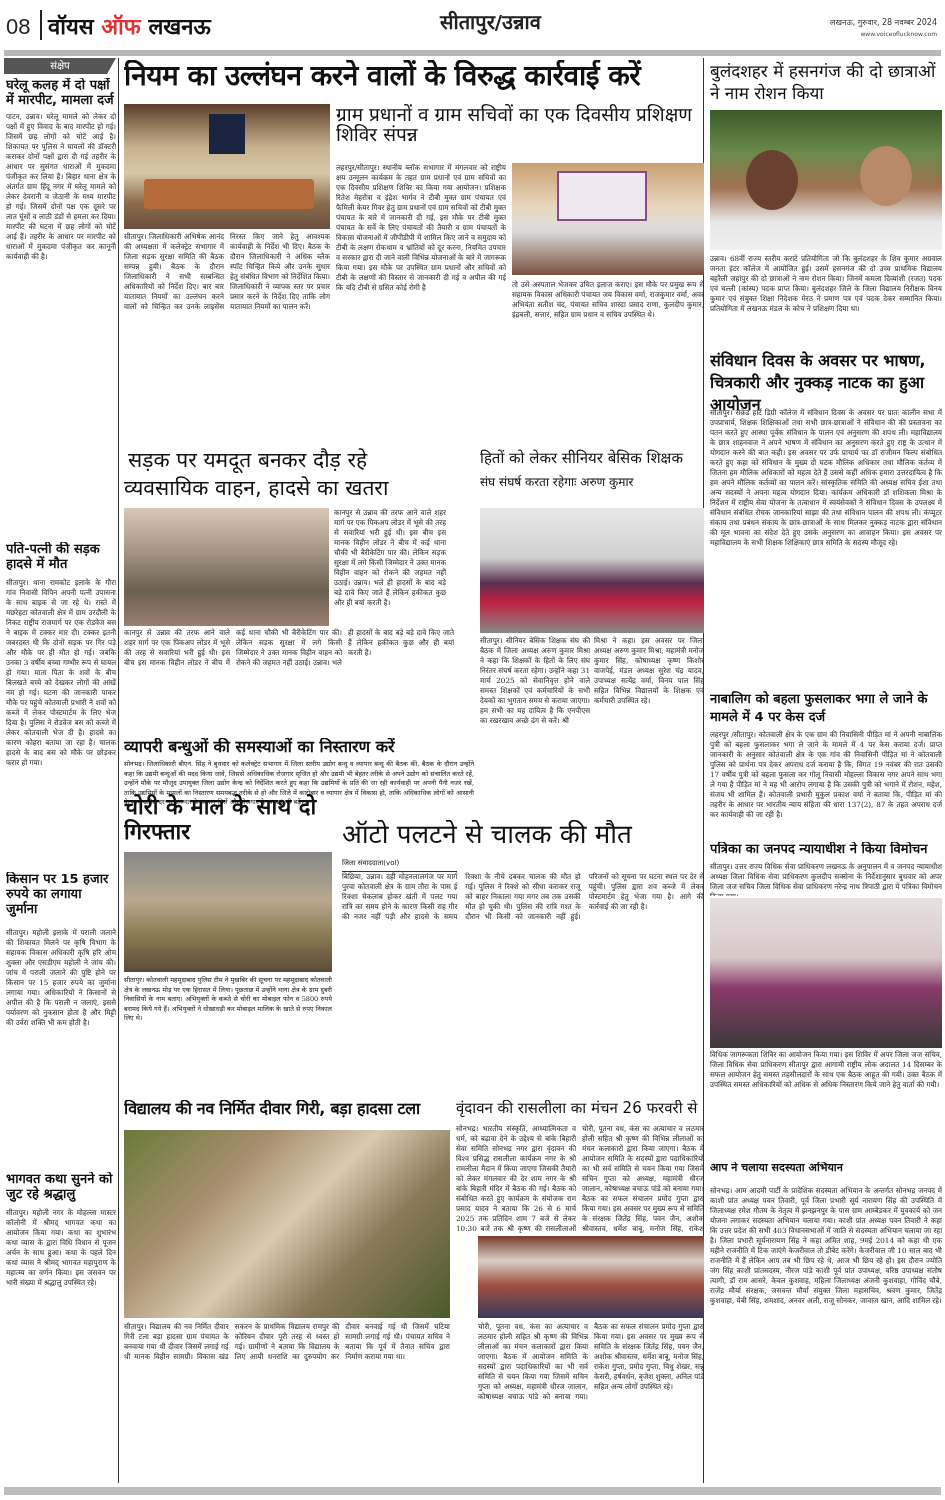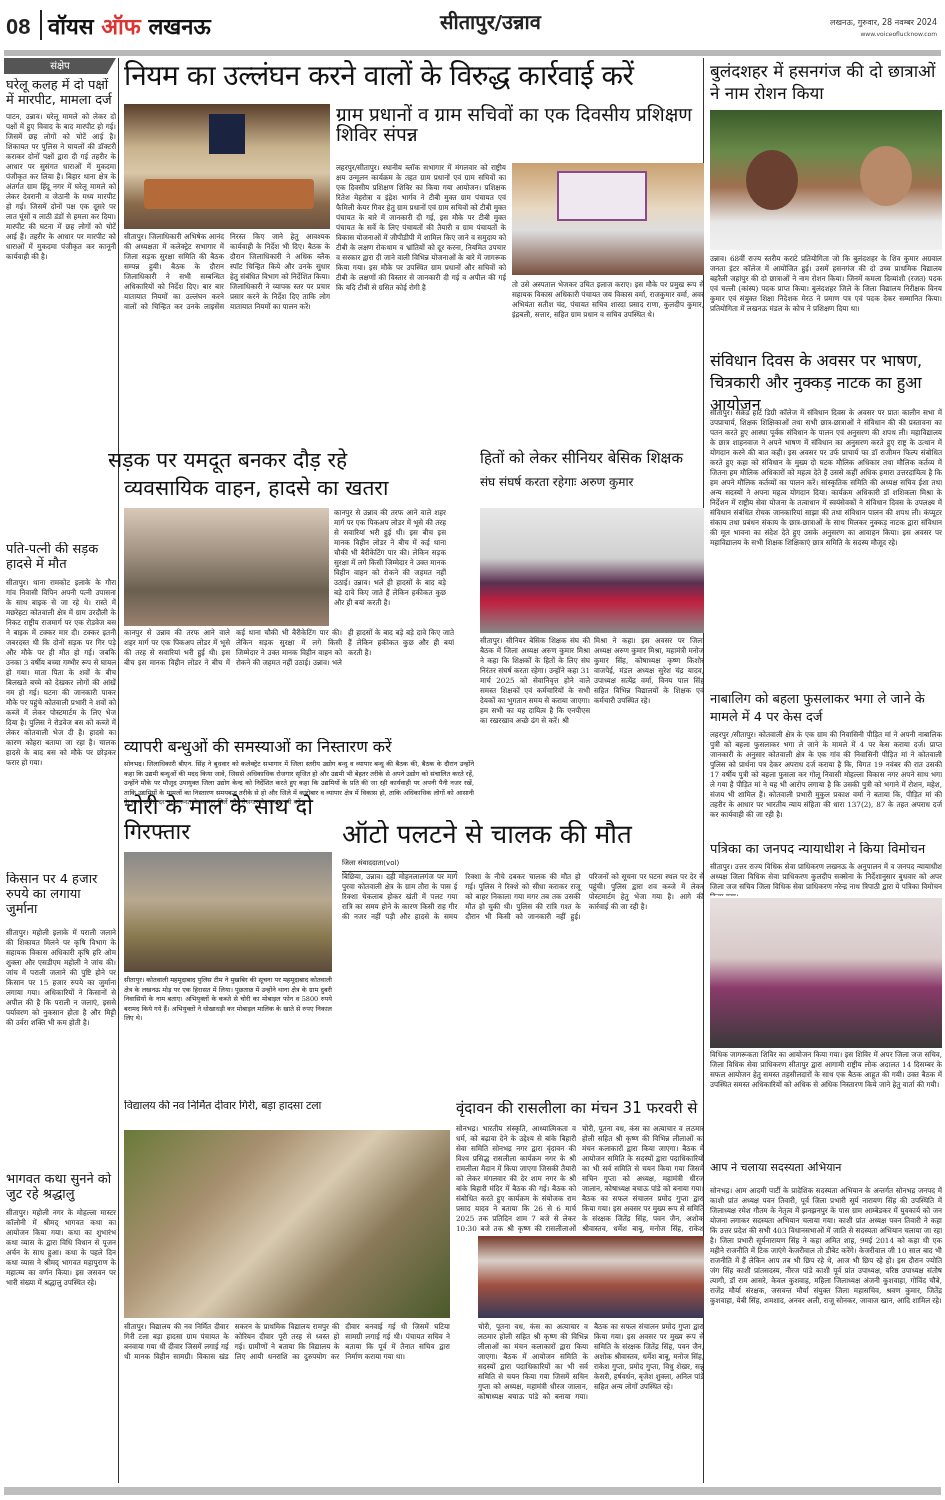--- a/index.html
+++ b/index.html
@@ -1,29 +1,29 @@
 <!DOCTYPE html>
 <html><head>
 <meta charset="utf-8">
 <style>
 *{box-sizing:border-box;margin:0;padding:0}
 body{width:945px;height:1500px;background:#fff;font-family:"DejaVu Sans",sans-serif;color:#111;position:relative;overflow:hidden}
 .abs{position:absolute}
 .masthead{left:0;top:0;width:945px;height:46px}
-.pno{left:6px;top:14px;font-size:22px;font-weight:bold;color:#222;font-family:"Liberation Sans",sans-serif}
+.pno{left:6px;top:14px;font-size:22px;font-weight:normal;color:#222;font-family:"Liberation Sans",sans-serif}
 .brand{left:40px;top:10px;font-size:22px;font-weight:bold;color:#111;border-left:2px solid #222;padding-left:6px}
 .brand .mid{color:#d33}
 .section{left:440px;top:8px;font-size:20px;font-weight:bold;color:#222}
 .dateline{right:8px;top:16px;font-size:8px;color:#333}
 .site{right:8px;top:30px;font-size:6px;color:#444}
 .topbar{left:4px;top:50px;width:937px;height:6px;background:#b8b8b8}
 .bottombar{left:4px;top:1487px;width:937px;height:8px;background:#bdbdbd}
 .vline{background:#333;width:1px}
 .txt{font-size:7.2px;line-height:10px;color:#222;text-align:justify;overflow:hidden;font-family:"DejaVu Serif",serif}
-.h1{font-weight:normal;color:#111;line-height:1.15;overflow:hidden}
+.h1{font-weight:bold;color:#111;line-height:1.15;overflow:hidden}
 .thin{font-weight:normal}
 .photo{background:#888;overflow:hidden}
 .sankshep{left:4px;top:58px;width:112px;height:16px;background:#555;color:#fff;font-size:10px;text-align:center;line-height:16px;clip-path:polygon(0 0,100% 0,92% 100%,0 100%)}
 </style>
 </head>
 <body>
 
 <div class="abs masthead">
   <div class="abs pno">08</div>
   <div class="abs brand">
@@ -38,39 +38,39 @@
 <div class="abs topbar"></div>
 
 <div class="abs vline" style="left:118px;top:58px;height:1425px"></div>
 <div class="abs vline" style="left:703px;top:58px;height:1425px"></div>
 
 <div class="abs sankshep">संक्षेप</div>
 <div class="abs h1" style="left:6px;top:78px;width:110px;font-size:13px">घरेलू कलह में दो पक्षों में मारपीट, मामला दर्ज</div>
 <div class="abs txt" style="left:6px;top:112px;width:110px;height:404px">पाटन, उन्नाव। घरेलू मामले को लेकर दो पक्षों में हुए विवाद के बाद मारपीट हो गई। जिसमें छह लोगों को चोटें आई है। शिकायत पर पुलिस ने घायलों की डॉक्टरी कराकर दोनों पक्षों द्वारा दी गई तहरीर के आधार पर सुसंगत धाराओं में मुकदमा पंजीकृत कर लिया है। बिहार थाना क्षेत्र के अंतर्गत ग्राम हिंदू नगर में घरेलू मामले को लेकर देवरानी व जेठानी के मध्य मारपीट हो गई। जिसमें दोनों पक्ष एक दूसरे पर लात घूंसों व लाठी डंडों से हमला कर दिया। मारपीट की घटना में छह लोगों को चोटें आई हैं। तहरीर के आधार पर मारपीट को धाराओं में मुकदमा पंजीकृत कर कानूनी कार्यवाही की है।</div>
 <div class="abs h1" style="left:6px;top:542px;width:110px;font-size:13px">पति-पत्नी की सड़क हादसे में मौत</div>
 <div class="abs txt" style="left:6px;top:578px;width:110px;height:292px">सीतापुर। थाना रामकोट इलाके के गौरा गांव निवासी विपिन अपनी पत्नी उपासना के साथ बाइक से जा रहे थे। रास्ते में मछरेहटा कोतवाली क्षेत्र में ग्राम उरदौली के निकट राष्ट्रीय राजमार्ग पर एक रोडवेज बस ने बाइक में टक्कर मार दी। टक्कर इतनी जबरदस्त थी कि दोनों सड़क पर गिर पड़े और मौके पर ही मौत हो गई। जबकि उनका 3 वर्षीय बच्चा गम्भीर रूप से घायल हो गया। माता पिता के शवों के बीच बिलखते बच्चे को देखकर लोगों की आंखें नम हो गई। घटना की जानकारी पाकर मौके पर पहुंचे कोतवाली प्रभारी ने शवों को कब्जे में लेकर पोस्टमार्टम के लिए भेज दिया है। पुलिस ने रोडवेज बस को कब्जे में लेकर कोतवाली भेज दी है। हादसे का कारण कोहरा बताया जा रहा है। चालक हादसे के बाद बस को मौके पर छोड़कर फरार हो गया।</div>
-<div class="abs h1" style="left:6px;top:872px;width:110px;font-size:13px">किसान पर 4 हजार रुपये का लगाया जुर्माना</div>
+<div class="abs h1" style="left:6px;top:872px;width:110px;font-size:13px">किसान पर 15 हजार रुपये का लगाया जुर्माना</div>
 <div class="abs txt" style="left:6px;top:928px;width:110px;height:240px">सीतापुर। महोली इलाके में पराली जलाने की शिकायत मिलने पर कृषि विभाग के सहायक विकास अधिकारी कृषि हरि ओम शुक्ला और एसडीएम महोली ने जांच की। जांच में पराली जलाने की पुष्टि होने पर किसान पर 15 हजार रुपये का जुर्माना लगाया गया। अधिकारियों ने किसानों से अपील की है कि पराली न जलाएं, इससे पर्यावरण को नुकसान होता है और मिट्टी की उर्वरा शक्ति भी कम होती है।</div>
 <div class="abs h1" style="left:6px;top:1172px;width:110px;font-size:13px">भागवत कथा सुनने को जुट रहे श्रद्धालु</div>
 <div class="abs txt" style="left:6px;top:1208px;width:110px;height:276px">सीतापुर। महोली नगर के मोहल्ला मास्टर कॉलोनी में श्रीमद् भागवत कथा का आयोजन किया गया। कथा का शुभारंभ कथा व्यास के द्वारा विधि विधान से पूजन अर्चन के साथ हुआ। कथा के पहले दिन कथा व्यास ने श्रीमद् भागवत महापुराण के महात्म्य का वर्णन किया। इस जसवन पर भारी संख्या में श्रद्धालु उपस्थित रहे।</div>
 
 <div class="abs h1" style="left:124px;top:60px;width:578px;font-size:28px;letter-spacing:-0.5px;white-space:nowrap">नियम का उल्लंघन करने वालों के विरुद्ध कार्रवाई करें</div>
 <div class="abs photo" style="left:124px;top:104px;width:206px;height:125px;background:linear-gradient(180deg,#5a3e2a 0%,#c9b38e 35%,#d8c7a8 55%,#8a6a4a 80%,#6a5040 100%)">
   <div class="abs" style="left:85px;top:10px;width:36px;height:40px;background:#1a2440"></div>
   <div class="abs" style="left:20px;top:75px;width:170px;height:30px;background:#b56a3a;border-radius:4px"></div>
 </div>
 <div class="abs h1 thin" style="left:336px;top:104px;width:366px;font-size:19px;line-height:20px">ग्राम प्रधानों व ग्राम सचिवों का एक दिवसीय प्रशिक्षण शिविर संपन्न</div>
 <div class="abs txt" style="left:124px;top:232px;width:206px;height:208px;column-count:2;column-gap:6px">सीतापुर। जिलाधिकारी अभिषेक आनंद की अध्यक्षता में कलेक्ट्रेट सभागार में जिला सड़क सुरक्षा समिति की बैठक सम्पन्न हुयी। बैठक के दौरान जिलाधिकारी ने सभी सम्बन्धित अधिकारियों को निर्देश दिए। बार बार यातायात नियमों का उल्लंघन करने वालों को चिन्हित कर उनके लाइसेंस निरस्त किए जाने हेतु आवश्यक कार्यवाही के निर्देश भी दिए। बैठक के दौरान जिलाधिकारी ने अधिक ब्लैक स्पॉट चिन्हित किये और उनके सुधार हेतु संबंधित विभाग को निर्देशित किया। जिलाधिकारी ने व्यापक स्तर पर प्रचार प्रसार करने के निर्देश दिए ताकि लोग यातायात नियमों का पालन करें।</div>
 <div class="abs txt" style="left:336px;top:163px;width:170px;height:276px">लहरपुर/सीतापुर। स्थानीय ब्लॉक सभागार में मंगलवार को राष्ट्रीय क्षय उन्मूलन कार्यक्रम के तहत ग्राम प्रधानों एवं ग्राम सचिवों का एक दिवसीय प्रशिक्षण शिविर का किया गया आयोजन। प्रशिक्षक रितेश मेहरोत्रा व इंद्रेश भार्गव ने टीबी मुक्त ग्राम पंचायत एवं फैमिली केयर गिवर हेतु ग्राम प्रधानों एवं ग्राम सचिवों को टीबी मुक्त पंचायत के बारे में जानकारी दी गई, इस मौके पर टीबी मुक्त पंचायत के सर्वे के लिए पंचायतों की तैयारी व ग्राम पंचायतों के विकास योजनाओं में जीपीडीपी में शामिल किए जाने व समुदाय को टीबी के लक्षण रोकथाम व भ्रांतियों को दूर करना, नियमित उपचार व सरकार द्वारा दी जाने वाली विभिन्न योजनाओं के बारे में जागरूक किया गया। इस मौके पर उपस्थित ग्राम प्रधानों और सचिवों को टीबी के लक्षणों की विस्तार से जानकारी दी गई व अपील की गई कि यदि टीबी से ग्रसित कोई रोगी है</div>
 <div class="abs photo" style="left:512px;top:163px;width:192px;height:112px;background:linear-gradient(180deg,#c9a070 0%,#e8d8c0 40%,#ddd 60%,#7a5040 100%)">
   <div class="abs" style="left:45px;top:8px;width:90px;height:50px;background:#f0e8f0;border:2px solid #8a4a8a"></div>
 </div>
 <div class="abs txt" style="left:512px;top:280px;width:192px;height:60px">तो उसे अस्पताल भेजकर उचित इलाज कराए। इस मौके पर प्रमुख रूप से सहायक विकास अधिकारी पंचायत जय विकास वर्मा, राजकुमार वर्मा, अवर अभियंता सतीश चंद, पंचायत सचिव शारदा प्रसाद राणा, कुलदीप कुमार, इंद्रबली, सत्तार, सहित ग्राम प्रधान व सचिव उपस्थित थे।</div>
 
-<div class="abs h1 thin" style="left:108px;top:446px;width:320px;font-size:21px;line-height:28px">सड़क पर यमदूत बनकर दौड़ रहे</div>
+<div class="abs h1 thin" style="left:128px;top:446px;width:320px;font-size:21px;line-height:28px">सड़क पर यमदूत बनकर दौड़ रहे</div>
 <div class="abs h1 thin" style="left:124px;top:474px;width:320px;font-size:21px;line-height:28px">व्यवसायिक वाहन, हादसे का खतरा</div>
 <div class="abs photo" style="left:124px;top:508px;width:205px;height:118px;background:linear-gradient(180deg,#d8c8b8 0%,#a09080 40%,#6a6050 70%,#9a8070 100%)"></div>
 <div class="abs txt" style="left:124px;top:628px;width:330px;height:108px;column-count:3;column-gap:6px">कानपुर से उन्नाव की तरफ आने वाले शहर मार्ग पर एक पिकअप लोडर में भूसे की तरह से सवारियां भरी हुई थी। इस बीच इस मानक विहीन लोडर ने बीच में कई थाना चौकी भी बैरीकेटिंग पार की। लेकिन सड़क सुरक्षा में लगे किसी जिम्मेदार ने उक्त मानक विहीन वाहन को रोकने की जहमत नहीं उठाई। उन्नाव। भले ही हादसों के बाद बड़े बड़े दावे किए जाते हैं लेकिन हकीकत कुछ और ही बयां करती है।</div>
 <div class="abs txt" style="left:334px;top:508px;width:112px;height:120px">कानपुर से उन्नाव की तरफ आने वाले शहर मार्ग पर एक पिकअप लोडर में भूसे की तरह से सवारियां भरी हुई थी। इस बीच इस मानक विहीन लोडर ने बीच में कई थाना चौकी भी बैरीकेटिंग पार की। लेकिन सड़क सुरक्षा में लगे किसी जिम्मेदार ने उक्त मानक विहीन वाहन को रोकने की जहमत नहीं उठाई। उन्नाव। भले ही हादसों के बाद बड़े बड़े दावे किए जाते हैं लेकिन हकीकत कुछ और ही बयां करती है।</div>
 
 <div class="abs h1 thin" style="left:480px;top:446px;width:224px;font-size:15px;line-height:24px">हितों को लेकर सीनियर बेसिक शिक्षक</div>
 <div class="abs h1 thin" style="left:480px;top:470px;width:224px;font-size:12px;line-height:24px">संघ संघर्ष करता रहेगाः अरुण कुमार</div>
 <div class="abs photo" style="left:480px;top:508px;width:224px;height:125px;background:linear-gradient(180deg,#e8e8e8 0%,#d0d0d0 40%,#5a3050 60%,#c02040 75%,#888 100%)"></div>
 <div class="abs txt" style="left:480px;top:636px;width:110px;height:184px">सीतापुर। सीनियर बेसिक शिक्षक संघ की बैठक में जिला अध्यक्ष अरुण कुमार मिश्रा ने कहा कि शिक्षकों के हितों के लिए संघ निरंतर संघर्ष करता रहेगा। उन्होंने कहा 31 मार्च 2025 को सेवानिवृत्त होने वाले समस्त शिक्षकों एवं कर्मचारियों के सभी देयकों का भुगतान समय से कराया जाएगा। हम सभी का यह दायित्व है कि एनपीएस का रखरखाव अच्छे ढंग से करें। श्री</div>
 <div class="abs txt" style="left:594px;top:636px;width:110px;height:184px">मिश्रा ने कहा। इस अवसर पर जिला अध्यक्ष अरुण कुमार मिश्रा, महामंत्री मनोज कुमार सिंह, कोषाध्यक्ष कृष्ण किशोर वाजपेई, मंडल अध्यक्ष सुरेश चंद्र यादव, उपाध्यक्ष सत्येंद्र वर्मा, विनय पाल सिंह सहित विभिन्न विद्यालयों के शिक्षक एवं कर्मचारी उपस्थित रहे।</div>
@@ -79,25 +79,25 @@
 <div class="abs txt" style="left:124px;top:760px;width:350px;height:60px;font-size:6.5px;line-height:9.5px">सोनभद्र। जिलाधिकारी बीएन. सिंह ने बुधवार को कलेक्ट्रेट सभागार में जिला स्तरीय उद्योग बन्धु व व्यापार बन्धु की बैठक की, बैठक के दौरान उन्होंने कहा कि उद्यमी बन्धुओं की मदद किया जावे, जिससे अधिकाधिक रोजगार सृजित हो और उद्यमी भी बेहतर तरीके से अपने उद्योग को संचालित करते रहें, उन्होंने मौके पर मौजूद उपायुक्त जिला उद्योग केन्द्र को निर्देशित करते हुए कहा कि उद्यमियों के प्रति की जा रही कार्यवाही पर अपनी पैनी नजर रखें, ताकि उद्यमियों के मामलों का निस्तारण समयबद्ध तरीके से हो और जिले में कारोबार व व्यापार क्षेत्र में विकास हो, ताकि अधिकाधिक लोगों को आसानी के साथ उचित दर पर जरूरत के सामान मिलें और रोजगार के अवसर भी बढ़ें।</div>
 
 <div class="abs h1" style="left:124px;top:794px;width:212px;font-size:22px">चोरी के माल के साथ दो गिरफ्तार</div>
 <div class="abs photo" style="left:124px;top:852px;width:208px;height:120px;background:linear-gradient(180deg,#888 0%,#b8a890 40%,#8a7a50 70%,#5a4a3a 100%)"></div>
 <div class="abs txt" style="left:124px;top:976px;width:208px;height:104px;font-size:6.5px;line-height:9.5px">सीतापुर। कोतवाली महमूदाबाद पुलिस टीम ने मुखबिर की सूचना पर महमूदाबाद कोतवाली क्षेत्र के लखनऊ मोड़ पर एक हिरासत में लिया। पूछताछ में उन्होंने थाना क्षेत्र के ग्राम दुबरी निवासियों के नाम बताए। अभियुक्तों के कब्जे से चोरी का मोबाइल फोन व 5800 रुपये बरामद किये गये हैं। अभियुक्तों ने धोखाधड़ी कर मोबाइल मालिक के खाते से रुपए निकाल लिए थे।</div>
 
 <div class="abs h1 thin" style="left:342px;top:820px;width:362px;font-size:26px">ऑटो पलटने से चालक की मौत</div>
 <div class="abs" style="left:342px;top:858px;width:115px;font-size:7px;border-bottom:1px solid #333;padding-bottom:4px">जिला संवाददाता(vol)</div>
 <div class="abs txt" style="left:342px;top:872px;width:362px;height:210px;column-count:3;column-gap:8px">बिछिया, उन्नाव। दही मोहनलालगंज पर मार्ग पुरवा कोतवाली क्षेत्र के ग्राम तौरा के पास ई रिक्शा चेकलाब होकर खंती में पलट गया रात्रि का समय होने के कारण किसी राह गीर की नजर नहीं पड़ी और हादसे के समय रिक्शा के नीचे दबकर चालक की मौत हो गई। पुलिस ने रिक्शे को सीधा कराकर राजू को बाहर निकाला गया मगर तब तक उसकी मौत हो चुकी थी। पुलिस की रात्रि गश्त के दौरान भी किसी को जानकारी नहीं हुई। परिजनों को सूचना पर घटना स्थल पर देर से पहुंची। पुलिस द्वारा शव कब्जे में लेकर पोस्टमार्टम हेतु भेजा गया है। आगे की कार्रवाई की जा रही है।</div>
 
-<div class="abs h1" style="left:124px;top:1100px;width:320px;font-size:11px;letter-spacing:-0.3px;white-space:nowrap">विद्यालय की नव निर्मित दीवार गिरी, बड़ा हादसा टला</div>
+<div class="abs h1" style="left:124px;top:1100px;width:320px;font-size:16px;letter-spacing:-0.3px;white-space:nowrap">विद्यालय की नव निर्मित दीवार गिरी, बड़ा हादसा टला</div>
 <div class="abs photo" style="left:124px;top:1130px;width:326px;height:188px;background:linear-gradient(135deg,#6a7a3a 0%,#a89070 30%,#d8cab0 50%,#8a7a5a 70%,#4a5a2a 100%)"></div>
 <div class="abs txt" style="left:124px;top:1322px;width:326px;height:162px;column-count:3;column-gap:6px">सीतापुर। विद्यालय की नव निर्मित दीवार गिरी टला बड़ा हादसा ग्राम पंचायत के बनवाया गया थी दीवार जिसमें लगाई गई थी मानक विहीन सामग्री। विकास खंड सकरन के प्राथमिक विद्यालय रामपुर की कोरियन दीवार पूरी तरह से ध्वस्त हो गई। ग्रामीणों ने बताया कि विद्यालय के लिए आयी धनराशि का दुरुपयोग कर दीवार बनवाई गई थी जिसमें घटिया सामग्री लगाई गई थी। पंचायत सचिव ने बताया कि पूर्व में तैनात सचिव द्वारा निर्माण कराया गया था।</div>
 
-<div class="abs h1 thin" style="left:456px;top:1100px;width:248px;font-size:15px">वृंदावन की रासलीला का मंचन 31 फरवरी से</div>
+<div class="abs h1 thin" style="left:456px;top:1100px;width:248px;font-size:15px">वृंदावन की रासलीला का मंचन 26 फरवरी से</div>
 <div class="abs txt" style="left:456px;top:1124px;width:120px;height:110px">सोनभद्र। भारतीय संस्कृति, आध्यात्मिकता व धर्म, को बढ़ावा देने के उद्देश्य से बांके बिहारी सेवा समिति सोनभद्र नगर द्वारा वृंदावन की विश्व प्रसिद्ध रासलीला कार्यक्रम नगर के श्री रामलीला मैदान में किया जाएगा जिसकी तैयारी को लेकर मंगलवार की देर शाम नगर के श्री बांके बिहारी मंदिर में बैठक की गई। बैठक को संबोधित करते हुए कार्यक्रम के संयोजक राम प्रसाद यादव ने बताया कि 26 से 6 मार्च 2025 तक प्रतिदिन शाम 7 बजे से लेकर 10:30 बजे तक श्री कृष्ण की रासलीलाओं का मंचन अंतरराष्ट्रीय ख्याति प्राप्त वृंदावन के सुप्रसिद्ध कलाकारों द्वारा किया जाएगा। जिसमें भगवान श्रीकृष्ण के जन्मोत्सव, बाललीला, माखन</div>
 <div class="abs txt" style="left:582px;top:1124px;width:122px;height:110px">चोरी, पूतना वध, कंस का अत्याचार व लठमार होली सहित श्री कृष्ण की विभिन्न लीलाओं का मंचन कलाकारों द्वारा किया जाएगा। बैठक में आयोजन समिति के सदस्यों द्वारा पदाधिकारियों का भी सर्व समिति से चयन किया गया जिसमें सचिन गुप्ता को अध्यक्ष, महामंत्री धीरज जालान, कोषाध्यक्ष बचाऊ पांडे को बनाया गया। बैठक का सफल संचालन प्रमोद गुप्ता द्वारा किया गया। इस अवसर पर मुख्य रूप से समिति के संरक्षक जितेंद्र सिंह, पवन जैन, अशोक श्रीवास्तव, धर्मेश बाबू, मनोज सिंह, राकेश गुप्ता, प्रमोद गुप्ता, विधु शेखर, सन्नू केसरी, हर्षवर्धन, बृजेश शुक्ला, अनिल पांडे सहित अन्य लोगों उपस्थित रहे।</div>
 <div class="abs photo" style="left:478px;top:1236px;width:226px;height:82px;background:linear-gradient(180deg,#7a3a2a 0%,#d8d0c8 30%,#a05040 60%,#3a3a5a 100%)"></div>
 <div class="abs txt" style="left:478px;top:1322px;width:226px;height:162px;column-count:2;column-gap:6px">चोरी, पूतना वध, कंस का अत्याचार व लठमार होली सहित श्री कृष्ण की विभिन्न लीलाओं का मंचन कलाकारों द्वारा किया जाएगा। बैठक में आयोजन समिति के सदस्यों द्वारा पदाधिकारियों का भी सर्व समिति से चयन किया गया जिसमें सचिन गुप्ता को अध्यक्ष, महामंत्री धीरज जालान, कोषाध्यक्ष बचाऊ पांडे को बनाया गया। बैठक का सफल संचालन प्रमोद गुप्ता द्वारा किया गया। इस अवसर पर मुख्य रूप से समिति के संरक्षक जितेंद्र सिंह, पवन जैन, अशोक श्रीवास्तव, धर्मेश बाबू, मनोज सिंह, राकेश गुप्ता, प्रमोद गुप्ता, विधु शेखर, सन्नू केसरी, हर्षवर्धन, बृजेश शुक्ला, अनिल पांडे सहित अन्य लोगों उपस्थित रहे।</div>
 
 <div class="abs h1 thin" style="left:710px;top:60px;width:232px;font-size:17px;line-height:22px">बुलंदशहर में हसनगंज की दो छात्राओं ने नाम रोशन किया</div>
 <div class="abs photo" style="left:710px;top:110px;width:232px;height:140px;background:linear-gradient(180deg,#3a5a2a 0%,#6a8a4a 30%,#a07050 55%,#e8e8e8 80%,#f0f0f0 100%)">
   <div class="abs" style="left:36px;top:40px;width:52px;height:60px;background:#6a4030;border-radius:50%"></div>
   <div class="abs" style="left:150px;top:36px;width:52px;height:60px;background:#b88a6a;border-radius:50%"></div>
 </div>

